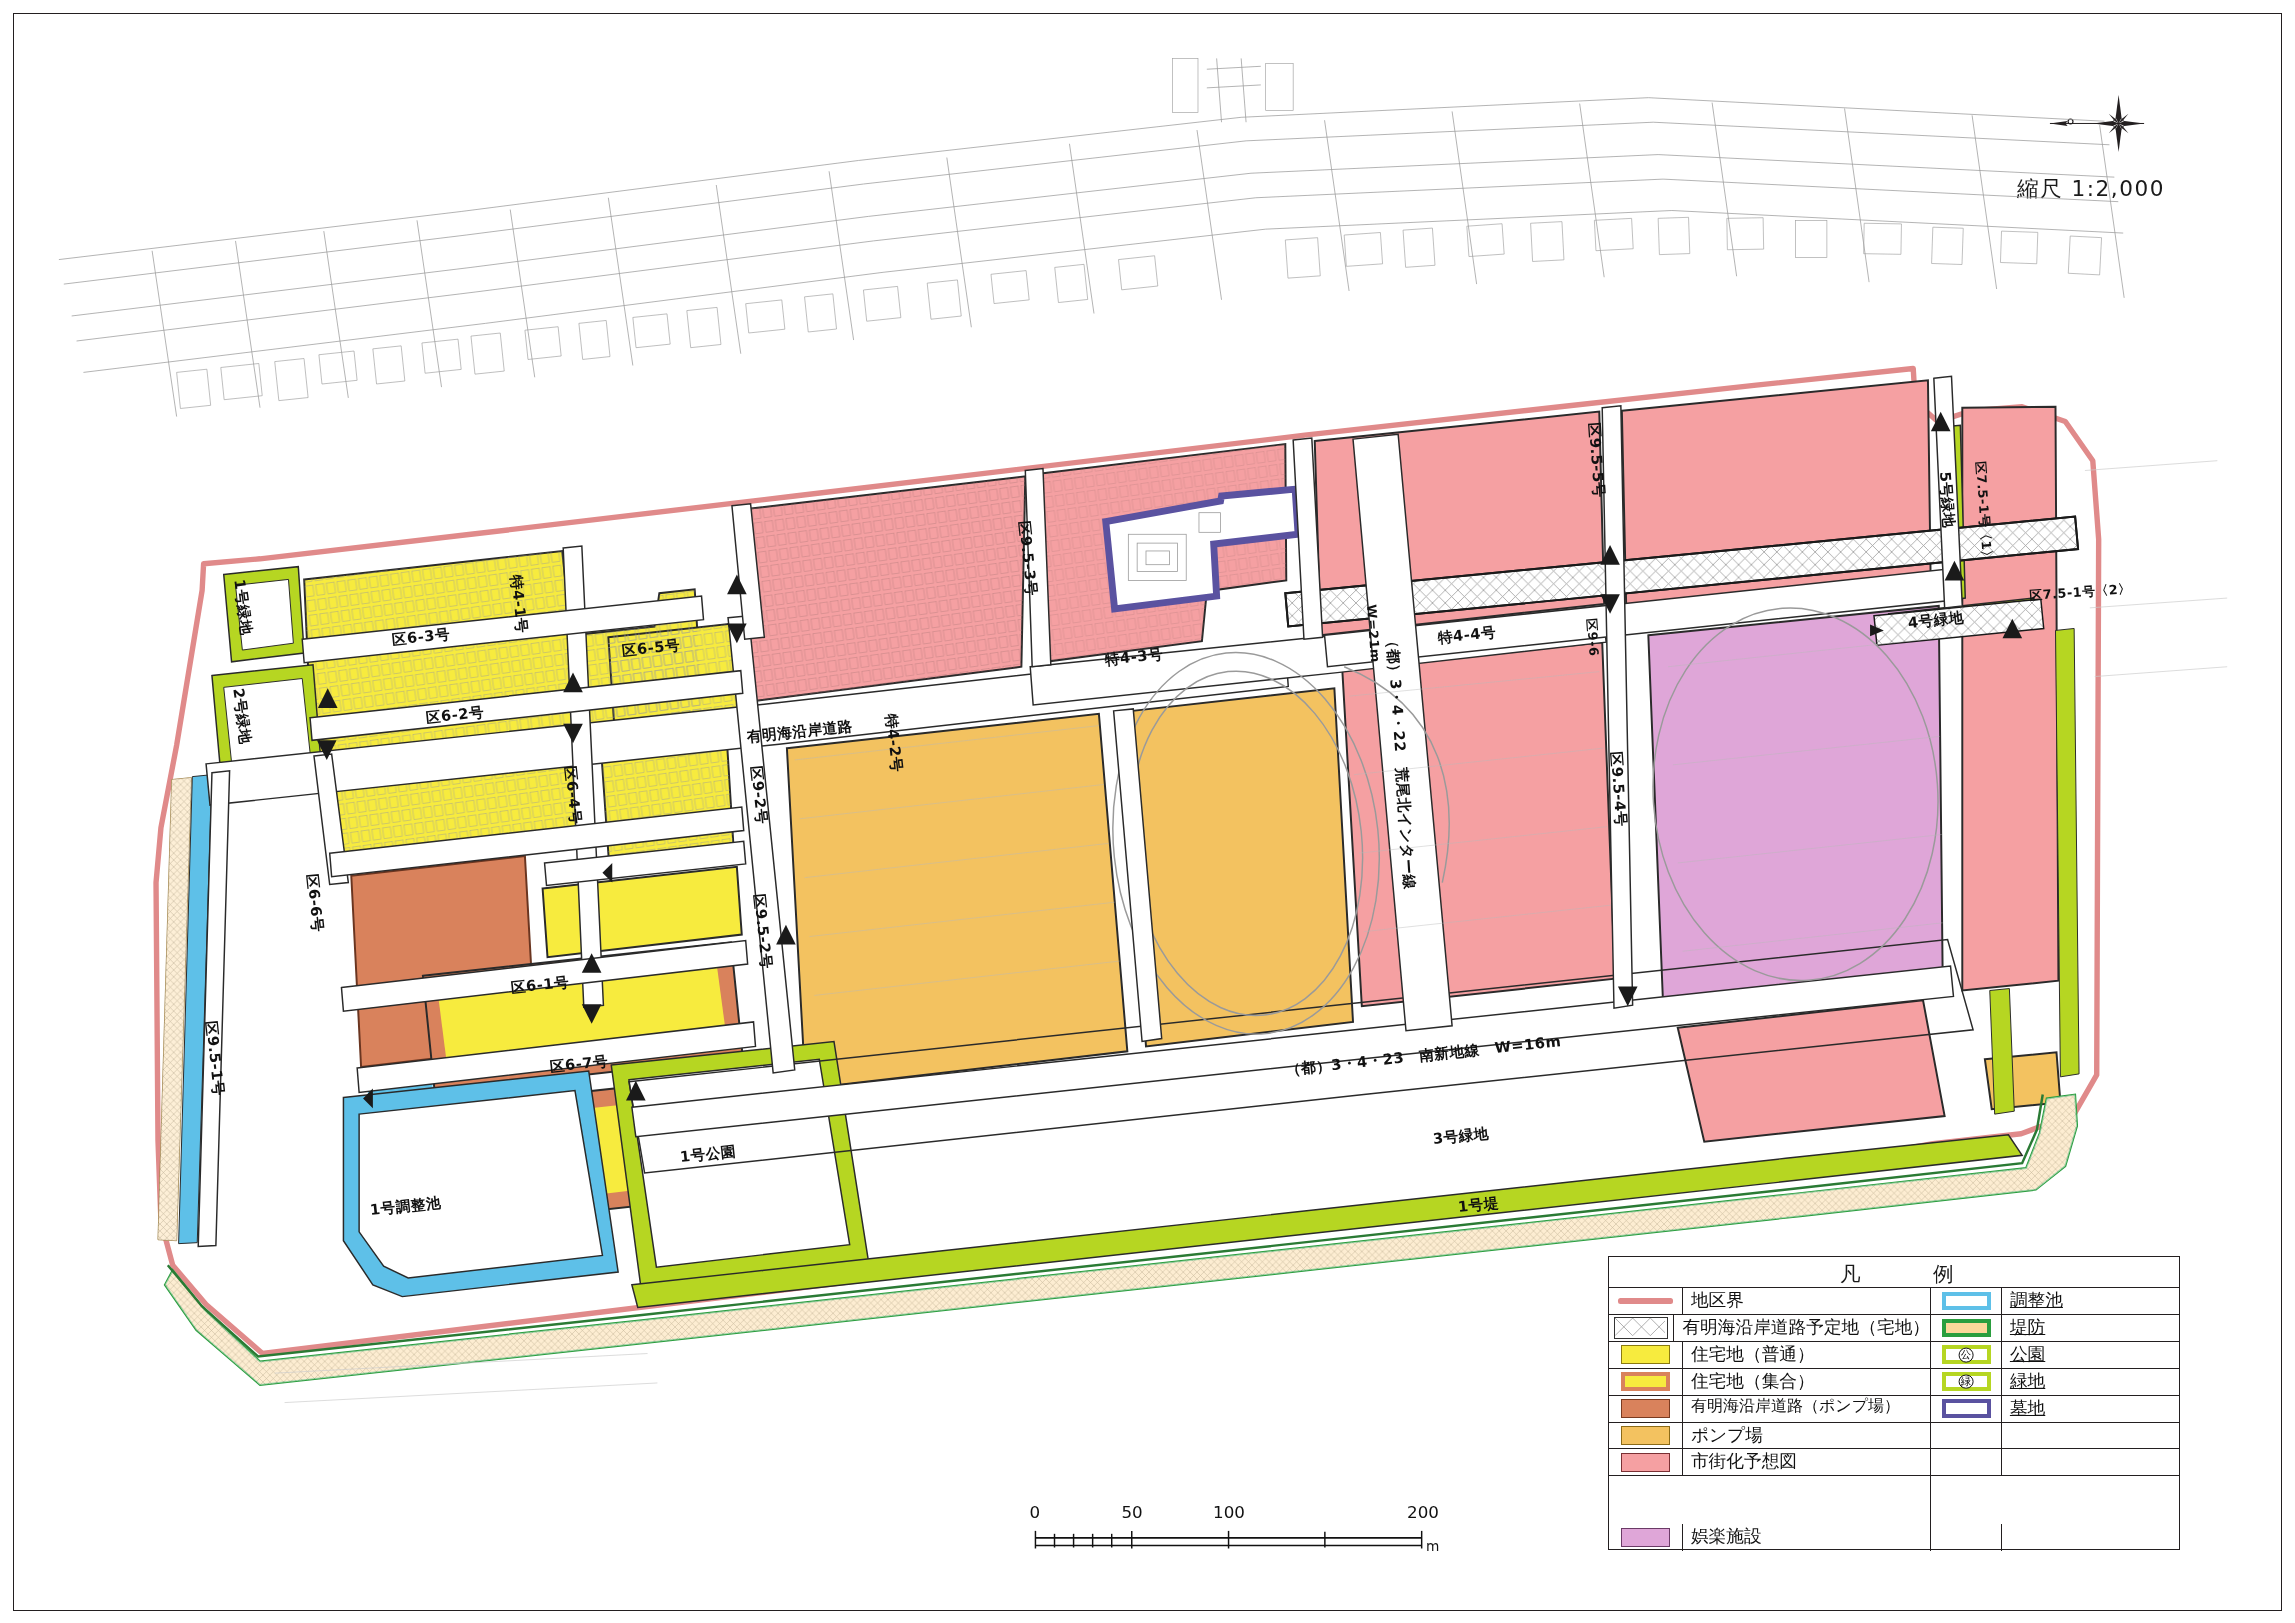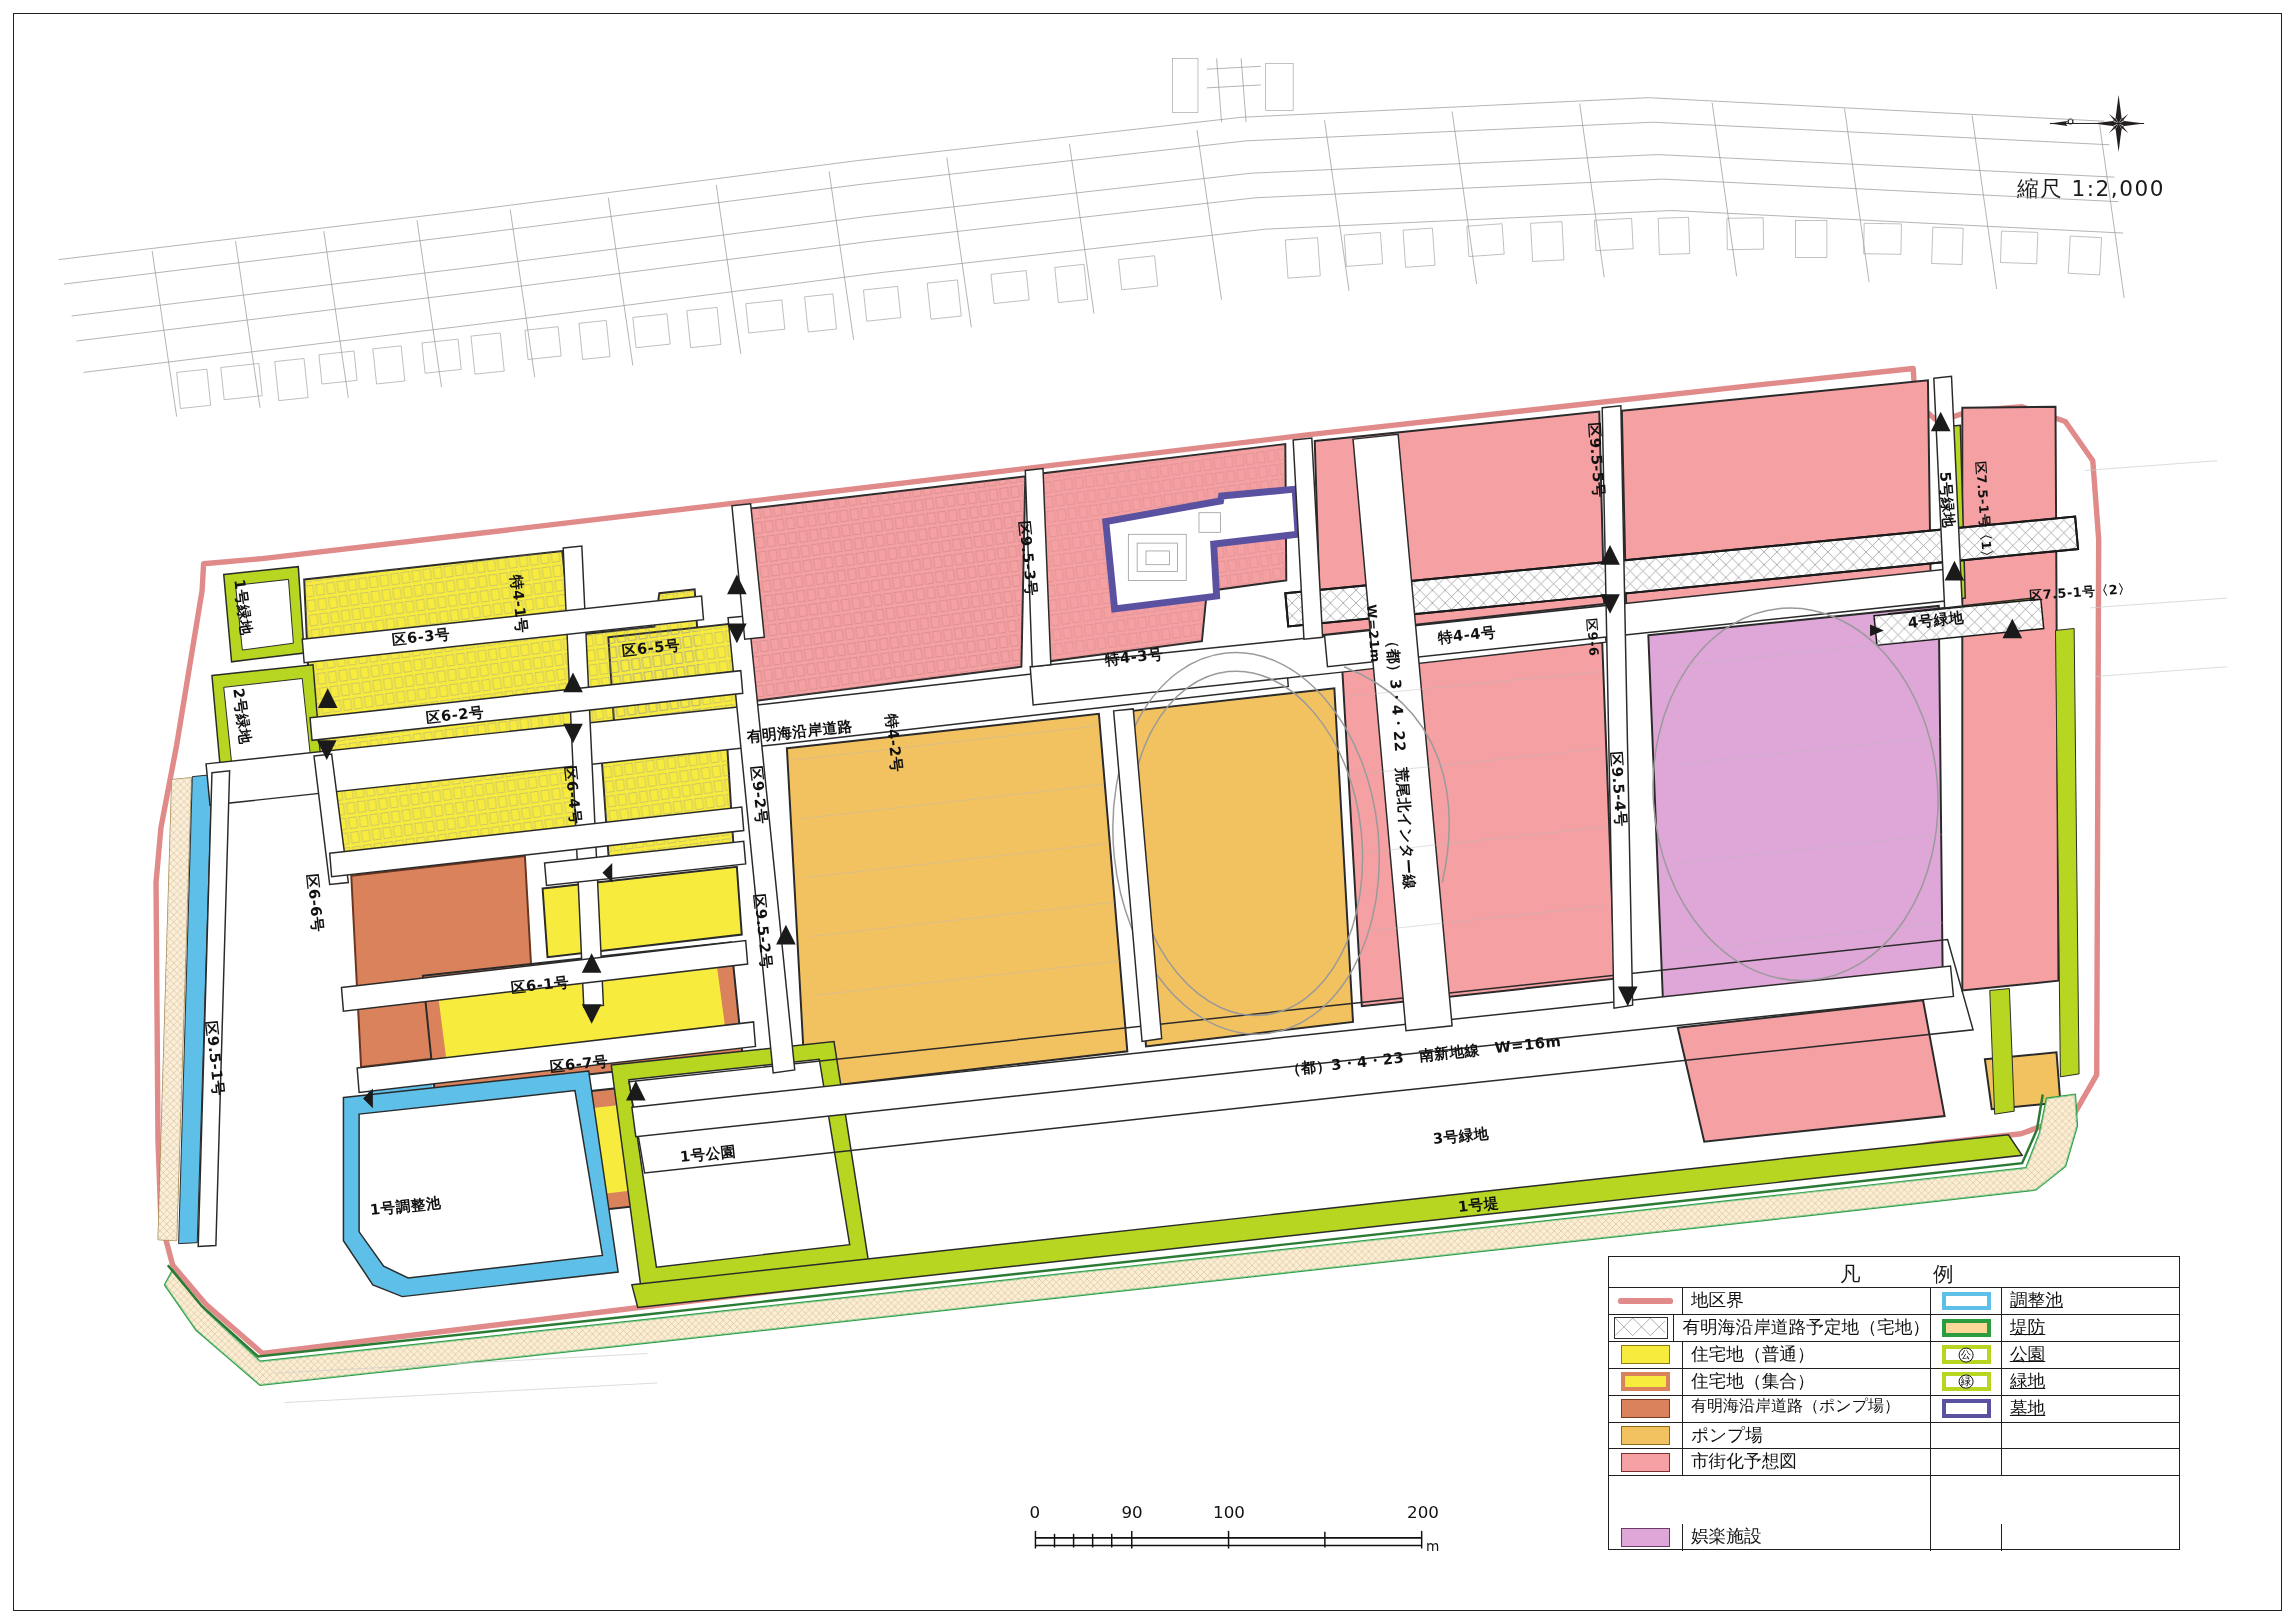--- a/index.html
+++ b/index.html
@@ -410,21 +410,21 @@
         <line x1="88" y1="16" x2="88" y2="44"></line>
         <line x1="127" y1="16" x2="127" y2="44"></line>
         <line x1="166" y1="16" x2="166" y2="44"></line>
         <line x1="207" y1="10" x2="207" y2="46"></line>
         <line x1="405" y1="10" x2="405" y2="46"></line>
         <line x1="602" y1="12" x2="602" y2="44"></line>
         <line x1="800" y1="10" x2="800" y2="46"></line>
       </g>
     </svg>
     <div class="num" style="left:4.9px;">0</div>
-    <div class="num" style="left:102px;">90</div>
+    <div class="num" style="left:102px;">50</div>
     <div class="num" style="left:199px;text-align:right;">100</div>
     <div class="num" style="left:393px;">200</div>
     <div class="unit" style="left:396px;top:36px;">m</div>
   </div>
 
   <div id="legend">
     <div id="legend-head">
       <div class="hl a">凡</div>
       <div class="hl b">例</div>
     </div>

